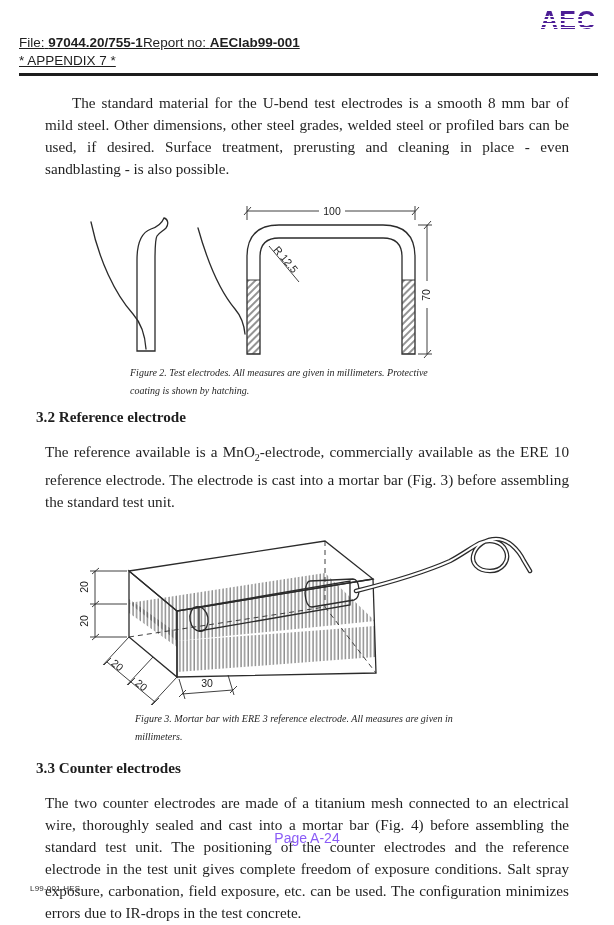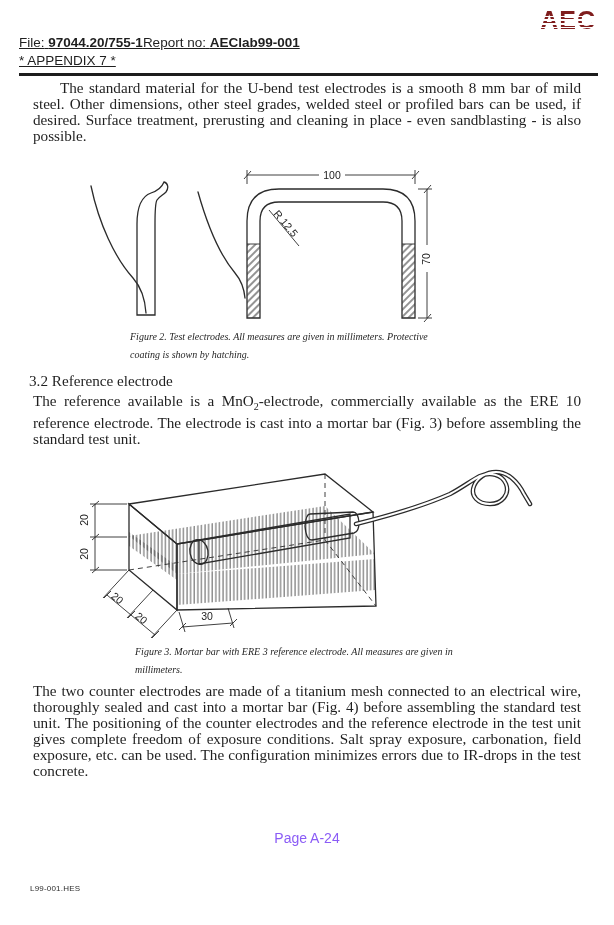--- a/index.html
+++ b/index.html
@@ -5,34 +5,34 @@
   html,body{margin:0;padding:0;background:#e8e8e8;}
   .page{
     width:614px;height:925px;background:#fff;position:relative;
     font-family:"Liberation Serif",serif;color:#1f1f1f;overflow:hidden;
     margin:0 auto;box-sizing:border-box;
   }
   
   .hdr{padding:8px 16px 0 19px;font-family:"Liberation Sans",sans-serif;}
   .logo-row{text-align:right;height:26px;padding-right:2px;}
   .logo{position:relative;display:inline-block;font-weight:700;font-size:25px;
-        letter-spacing:1px;color:#7f1d1d;line-height:24px;}
+        letter-spacing:1px;color:#4c1d95;line-height:24px;}
   .logo::after{content:"";position:absolute;left:-2px;right:-2px;top:5px;height:15px;
         background:repeating-linear-gradient(to bottom,transparent 0 2.6px,#fff 2.6px 3.9px);}
   .hdr-row{display:flex;justify-content:flex-start;font-size:13.5px;line-height:18px;text-decoration:underline;}
   .hdr-row .b{font-weight:700;}
   .hdr-rule{border-bottom:3px solid #1c1c1c;margin-top:3px;}
   
   .main{padding:0 29px;}
-  p.body-text{font-size:15.2px;line-height:16px;text-align:justify;margin:4px;}
+  p.body-text{font-size:15.2px;line-height:22px;text-align:justify;margin:16px;}
   .intro{margin-top:15px;text-indent:27px;}
   .caption{font-style:italic;font-size:10px;line-height:18px;}
   .cap2{margin:2px 0 0 101px;width:322px;}
   .cap3{margin:3px 0 0 106px;width:332px;}
-  h3.sec{font-size:15.2px;line-height:16px;font-weight:400;margin:9px 0 0 0;}
+  h3.sec{font-size:15.2px;line-height:16px;font-weight:700;margin:9px 0 0 7px;}
   h3.s33{margin-top:14px;}
   .p32{margin-top:1px;}
   .p33{margin-top:1px;}
   sub{font-size:10px;}
   .fig{display:block;}
   .fig2{margin:22px 0 0 56px;}
   .fig3{margin:15px 0 0 49px;}
   svg .ln{stroke:#2b2b2b;stroke-width:1.3;fill:none;stroke-linecap:round;}
   svg .thin{stroke:#2b2b2b;stroke-width:0.9;fill:none;}
   svg .dimtxt{font-family:"Liberation Sans",sans-serif;font-size:10.5px;fill:#222;}
@@ -175,20 +175,21 @@
         <line class="thin" x1="150" y1="146" x2="156" y2="166"></line>
         <line class="thin" x1="104" y1="165" x2="155" y2="161"></line>
         <line class="thin" x1="101" y1="168" x2="108" y2="161"></line>
         <line class="thin" x1="152" y1="164" x2="159" y2="157"></line>
         <text class="dimtxt" x="129" y="158" text-anchor="middle">30</text>
       </g>
     </svg>
 
     <div class="caption cap3">Figure 3. Mortar bar with ERE 3 reference electrode. All measures are given in millimeters.</div>
 
+    <h3 class="sec s33">3.3 Counter electrodes</h3>
     <p class="body-text p33">The two counter electrodes are made of a titanium mesh connected to an electrical wire, thoroughly sealed and cast into a mortar bar (Fig. 4) before assembling the standard test unit. The positioning of the counter electrodes and the reference electrode in the test unit gives complete freedom of exposure conditions. Salt spray exposure, carbonation, field exposure, etc. can be used. The configuration minimizes errors due to IR-drops in the test concrete.</p>
 
   </div>
 
   <div class="pageno">Page A-24</div>
   <div class="doccode">L99-001.HES</div>
 
 </div>
 
 </body></html>

